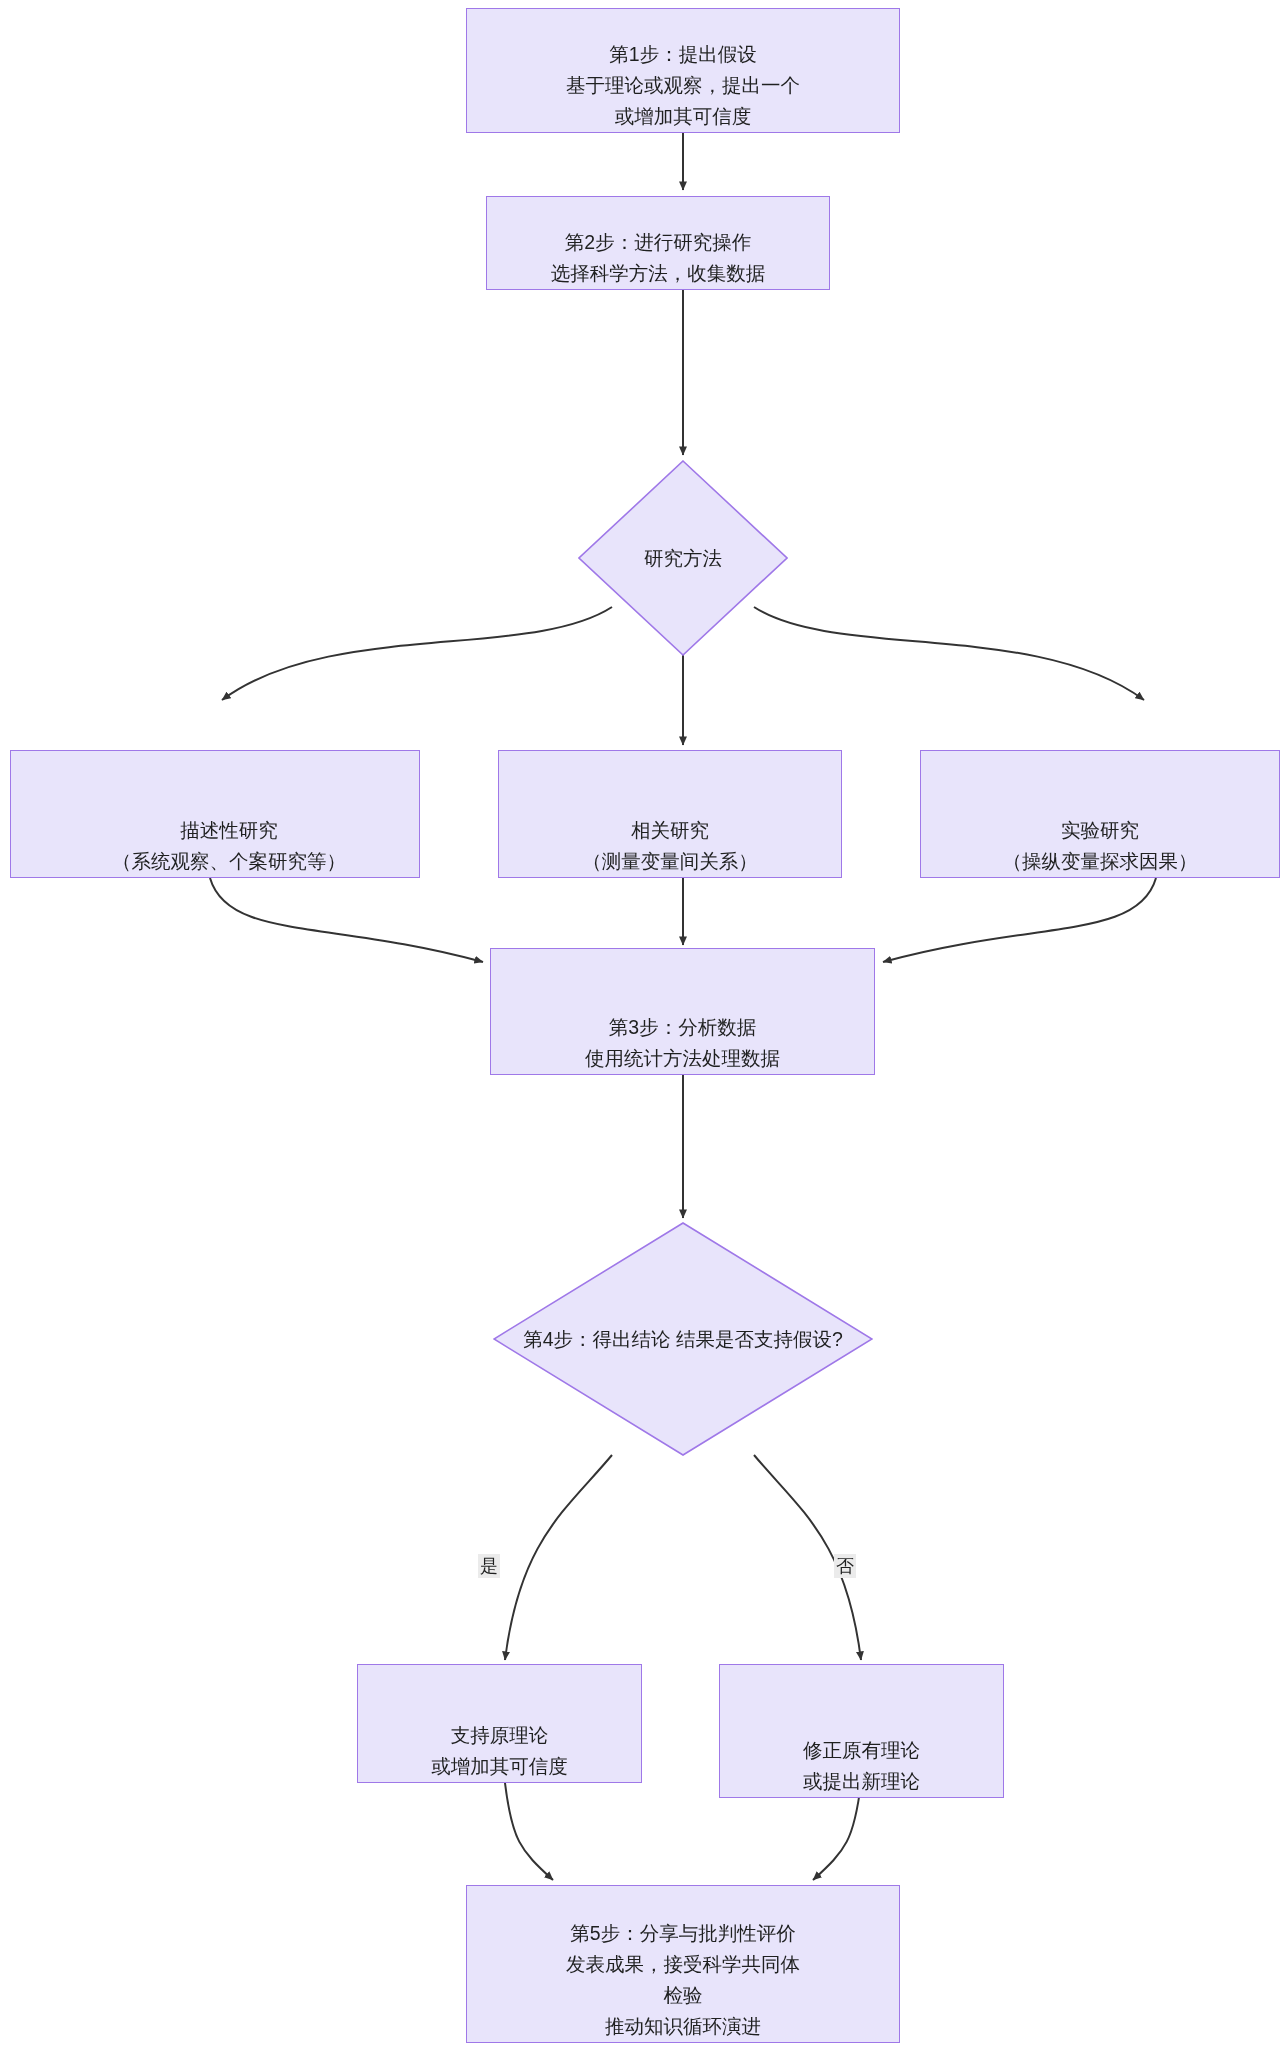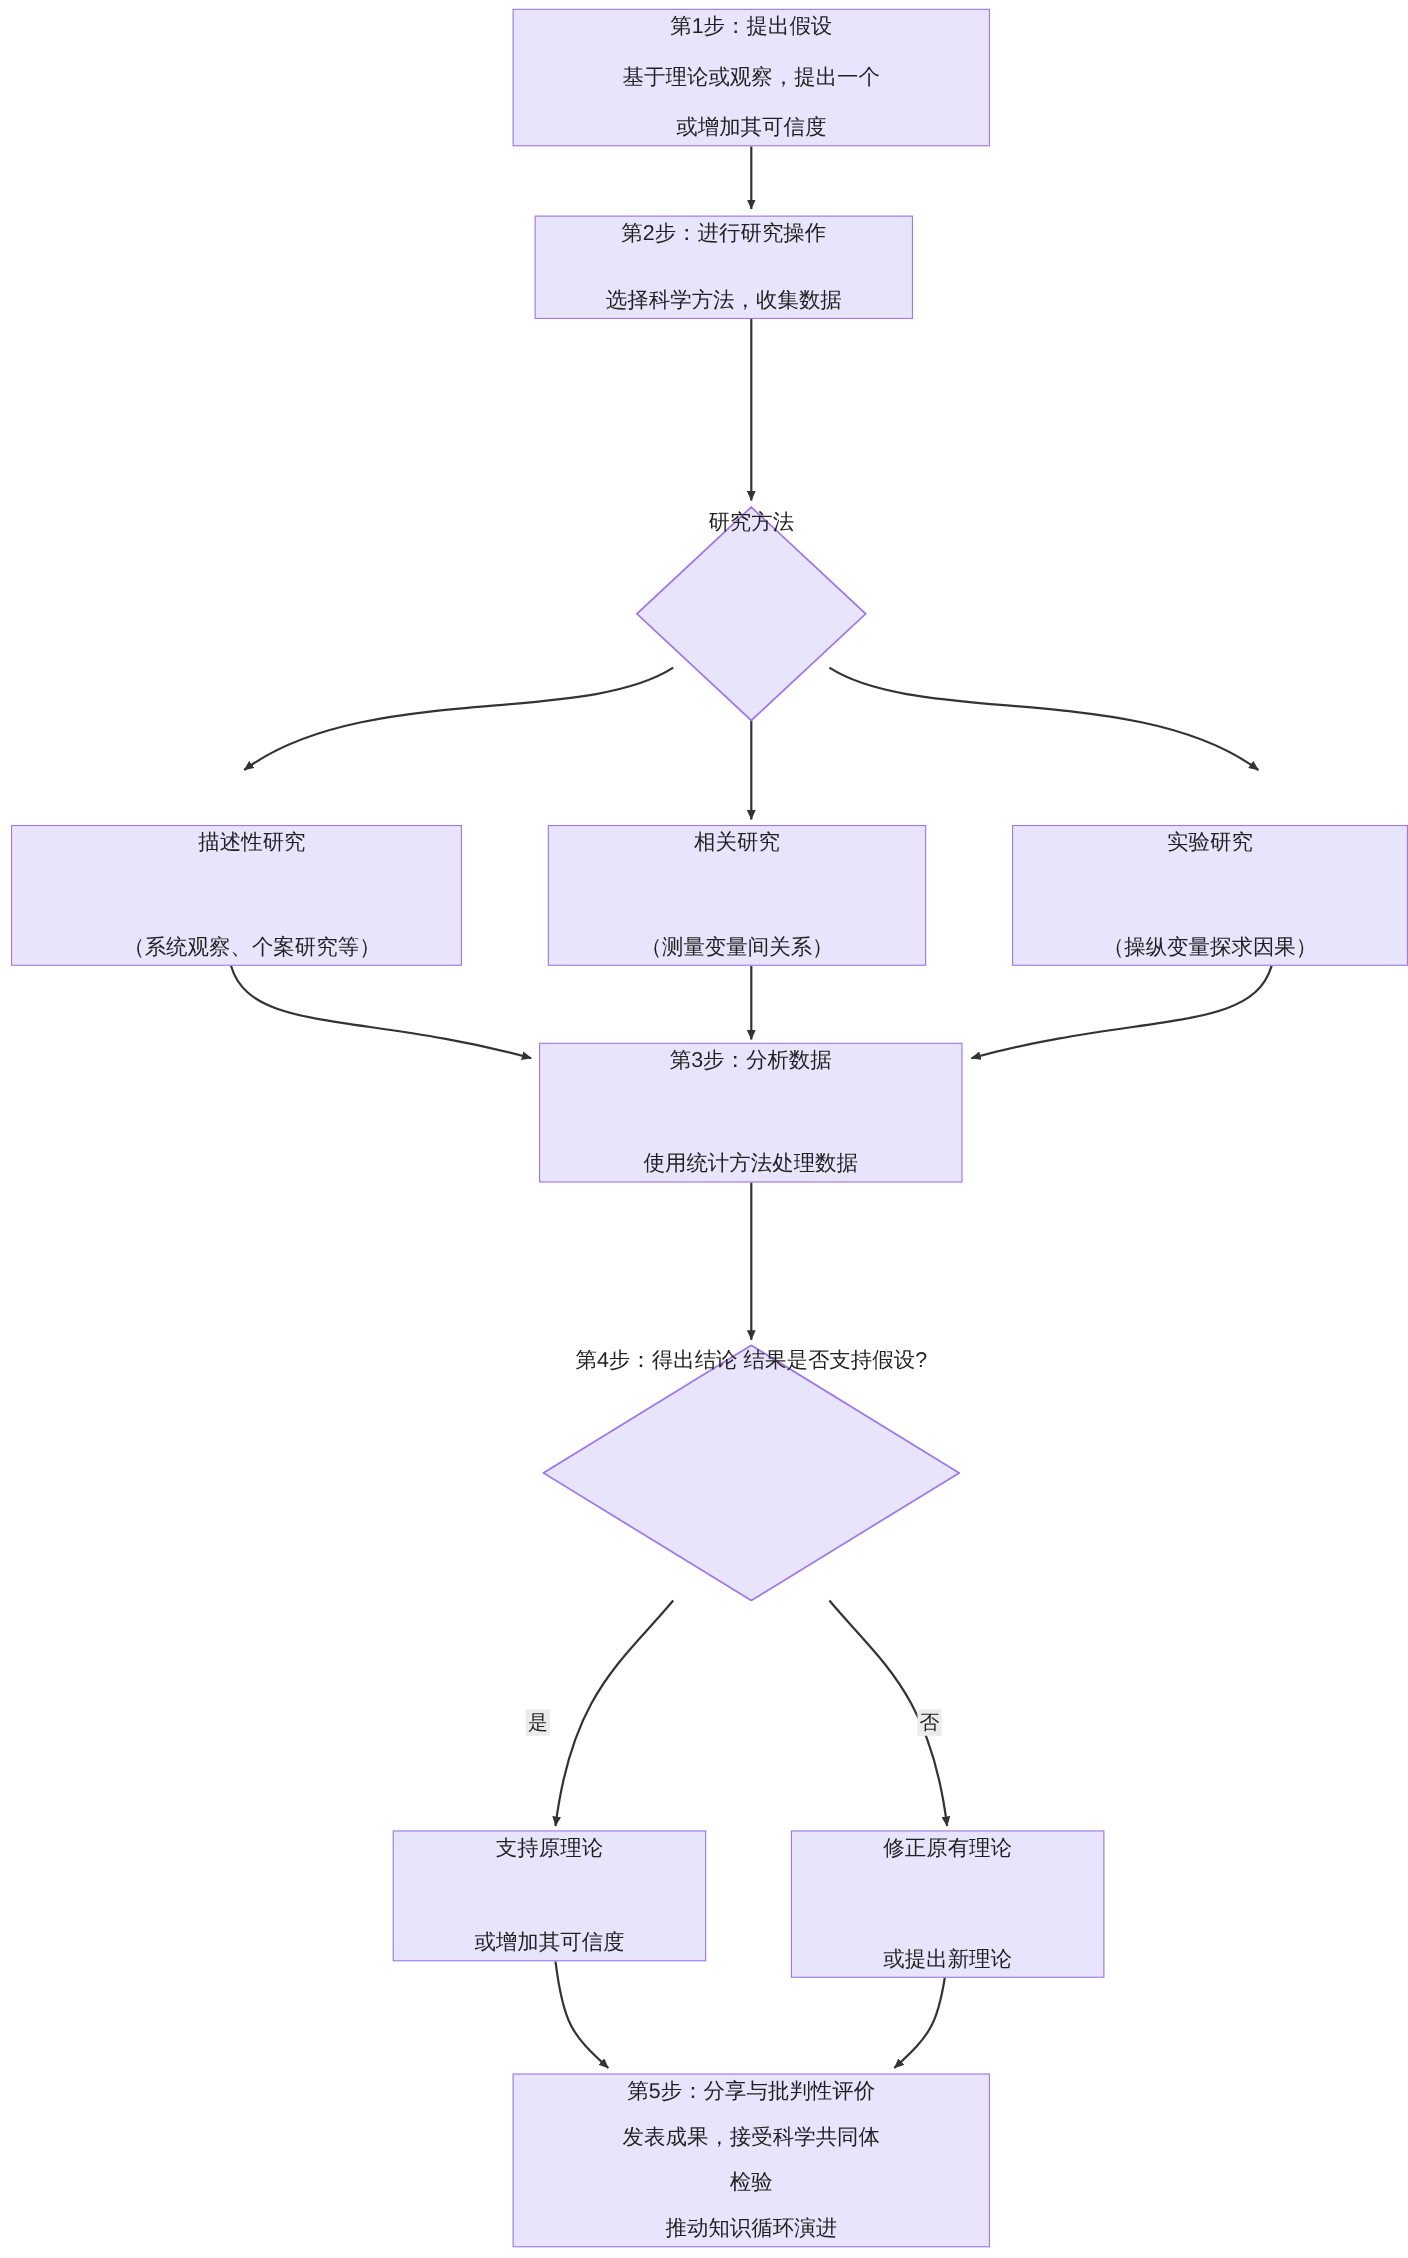--- a/index.html
+++ b/index.html
@@ -28,34 +28,34 @@
     pointer-events: none;
   }
   .node {
     position: absolute;
     box-sizing: border-box;
     background: #e8e4fb;
     border: 1.4px solid #9f78e8;
     display: flex;
     flex-direction: column;
     align-items: center;
-    justify-content: space-between;
+    justify-content: flex-end;
     text-align: center;
     font-size: 19.5px;
     line-height: 31px;
     color: #1f2020;
     white-space: nowrap;
   }
   .node .line {
     display: block;
   }
   .diamond-wrap {
     position: absolute;
     display: flex;
-    align-items: flex-start;
+    align-items: center;
     justify-content: center;
   }
   .diamond-shape {
     position: absolute;
     left: 0;
     top: 0;
     width: 100%;
     height: 100%;
   }
   .diamond-label {

